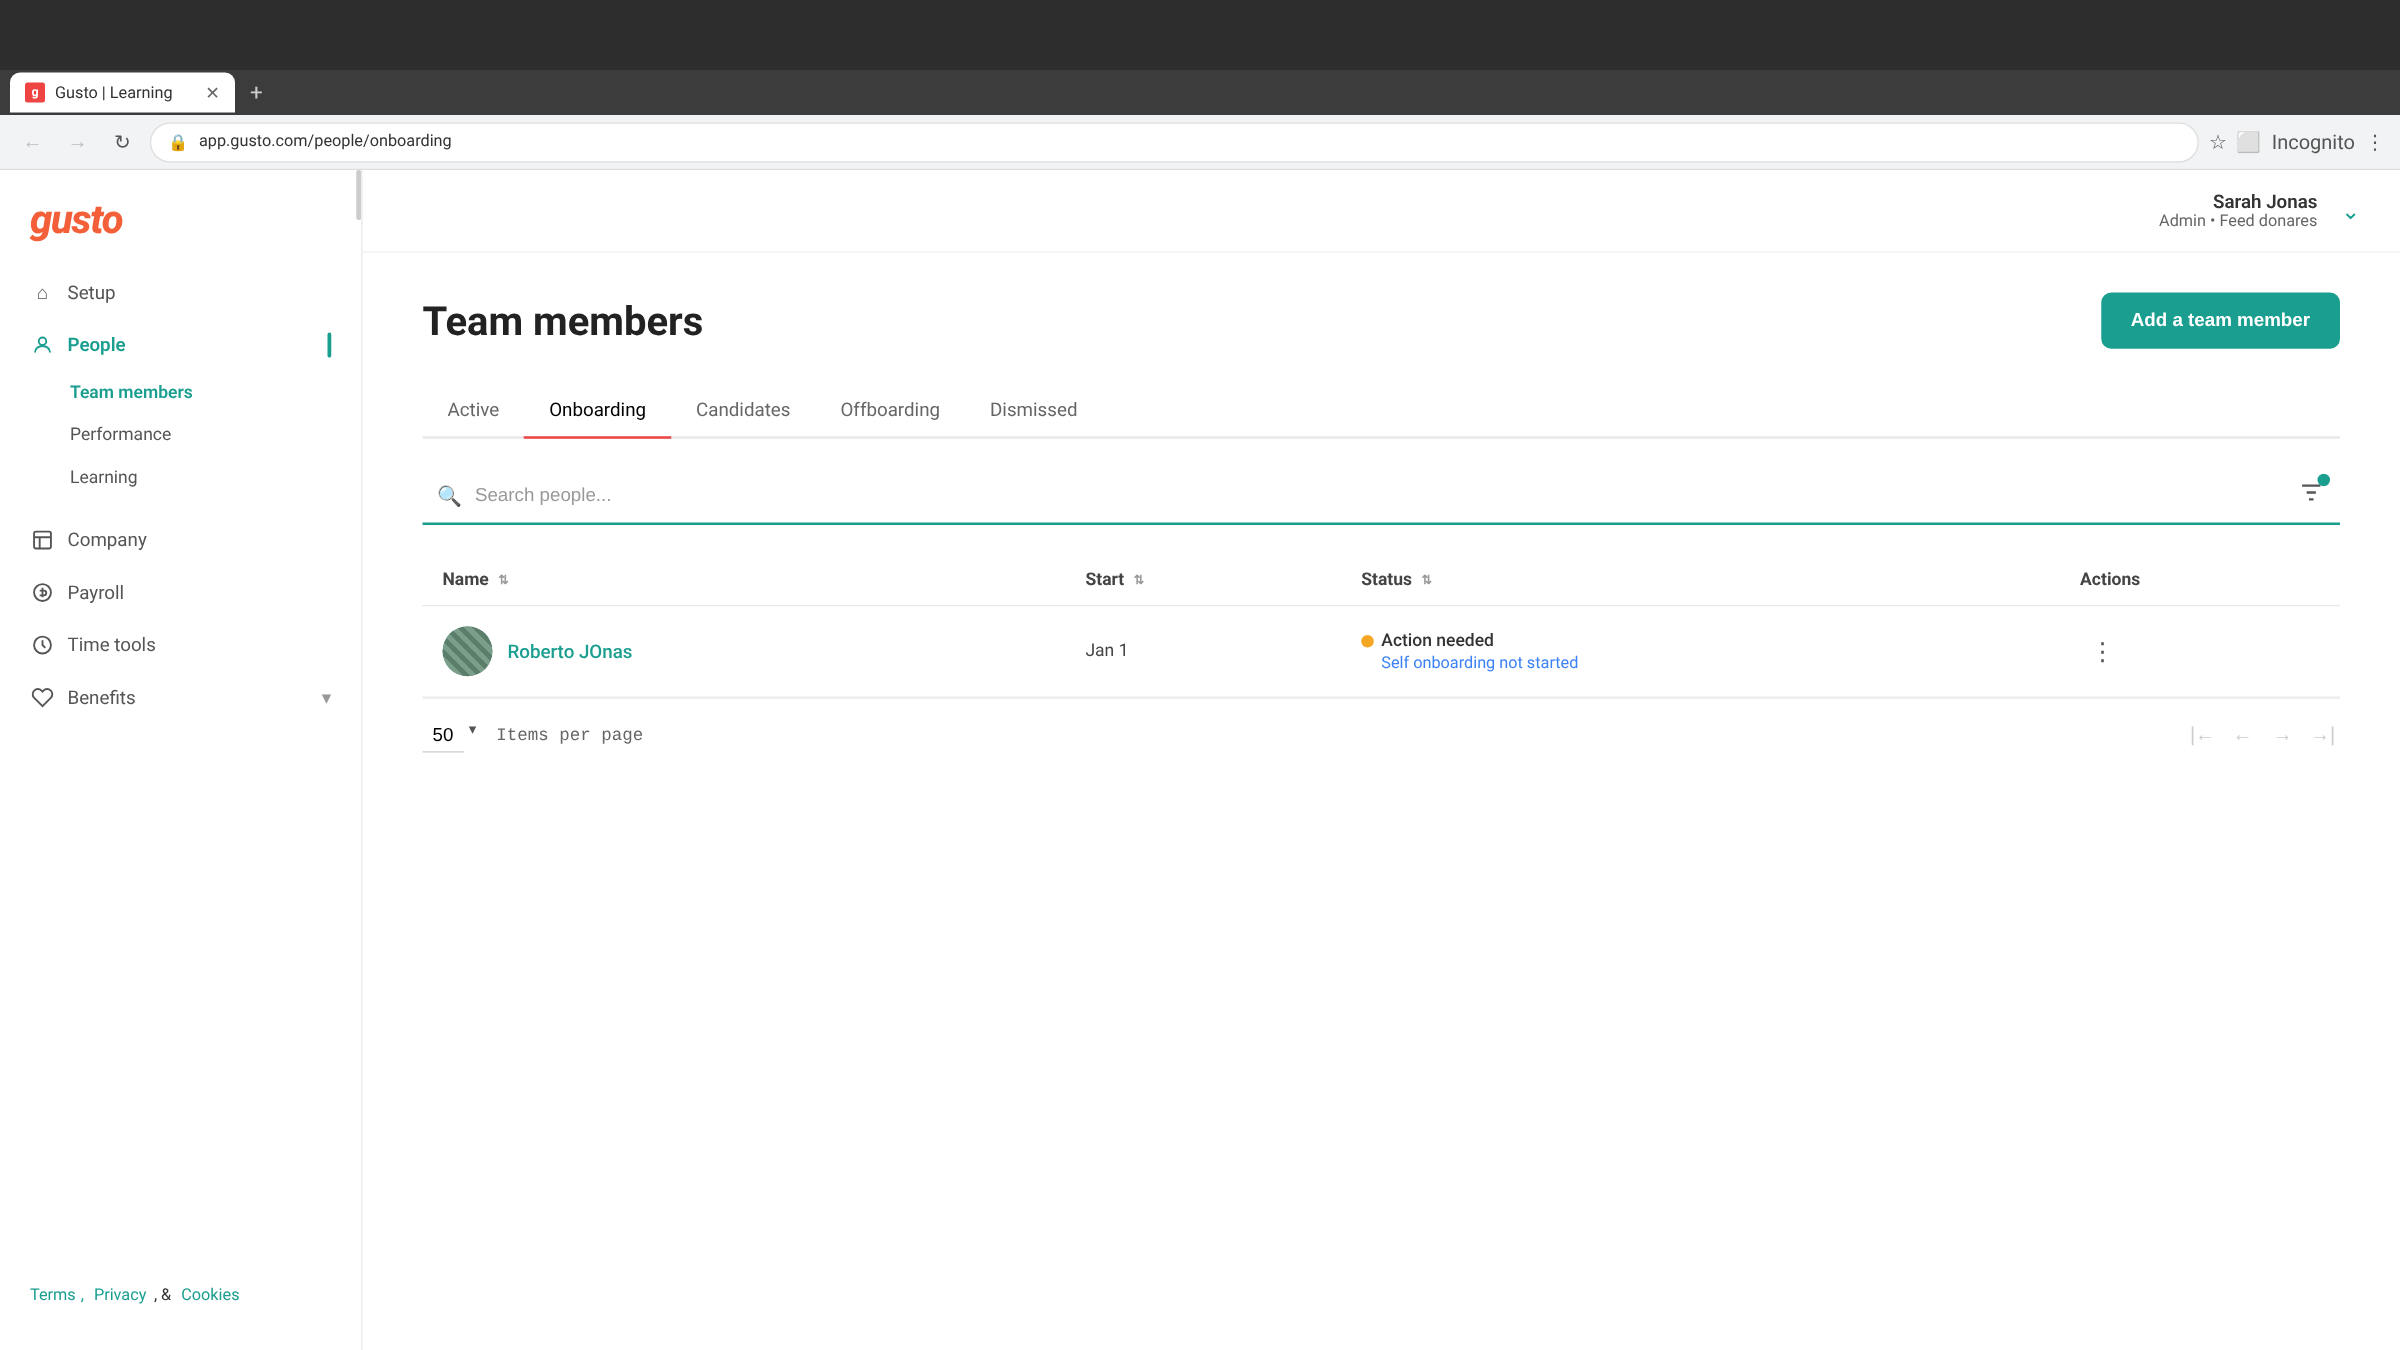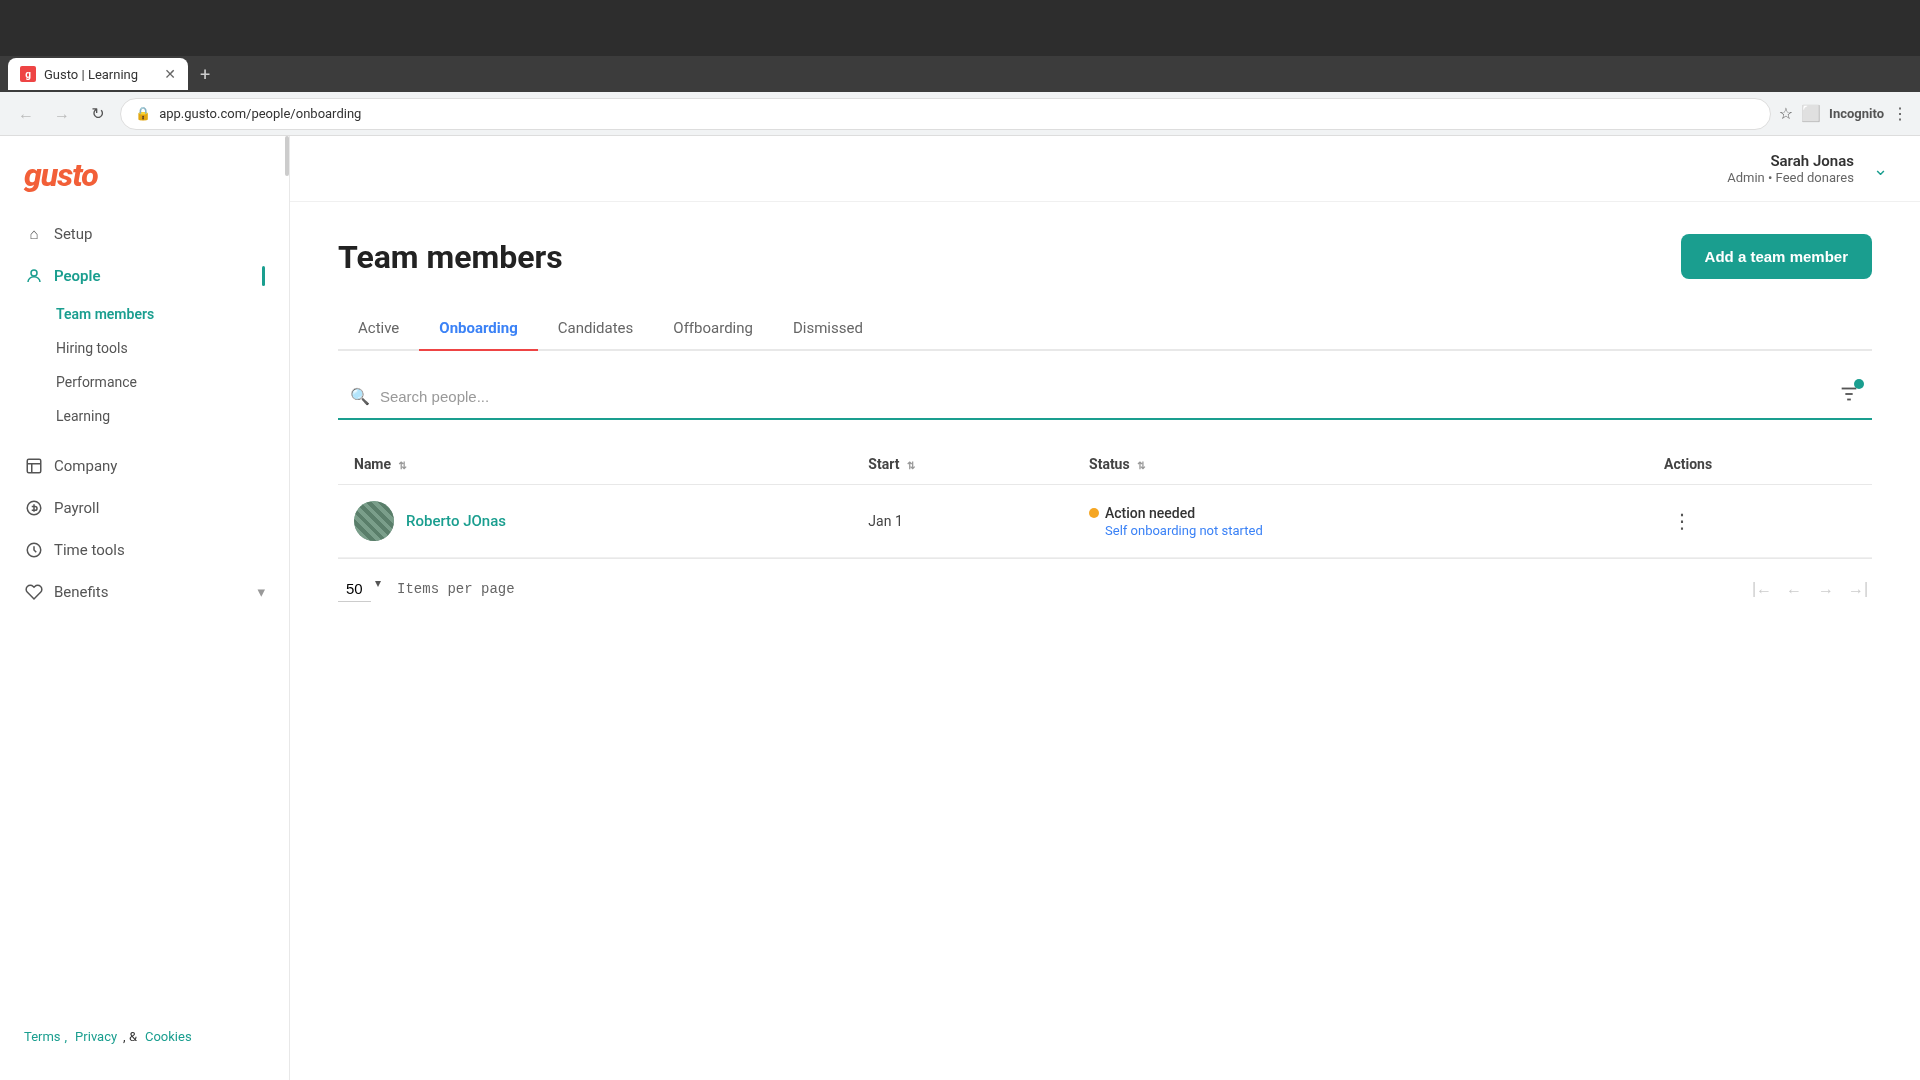--- a/index.html
+++ b/index.html
@@ -51,21 +51,21 @@
 
     .content { flex: 1; padding: 32px 48px; overflow-y: auto; }
 
     .page-header { display: flex; align-items: center; justify-content: space-between; margin-bottom: 28px; }
     .page-title { font-size: 32px; font-weight: 700; color: #222; }
     .add-btn { background: #1a9e8f; color: #fff; border: none; border-radius: 8px; padding: 14px 24px; font-size: 15px; font-weight: 600; cursor: pointer; white-space: nowrap; }
 
     
     .tabs { display: flex; gap: 0; border-bottom: 2px solid #e8e8e8; margin-bottom: 24px; }
     .tab { padding: 12px 20px; font-size: 15px; color: #666; cursor: pointer; border-bottom: 2px solid transparent; margin-bottom: -2px; }
-    .tab.active { color: #3b82f6; border-bottom-color: #e44; font-weight: 700; }
+    .tab.active { color: #000000; border-bottom-color: #e44; font-weight: 400; }
 
     
     .search-bar { display: flex; align-items: center; border-bottom: 2px solid #1a9e8f; padding: 8px 12px; gap: 10px; margin-bottom: 24px; position: relative; }
     .search-input { border: none; outline: none; font-size: 15px; color: #333; width: 100%; background: transparent; }
     .search-input::placeholder { color: #999; }
     .filter-btn { margin-left: auto; display: flex; align-items: center; cursor: pointer; position: relative; }
     .filter-icon { font-size: 20px; color: #555; }
     .filter-dot { position: absolute; top: -4px; right: -4px; width: 10px; height: 10px; background: #1a9e8f; border-radius: 50%; }
 
     
@@ -115,21 +115,21 @@
   <button class="nav-btn disabled">←</button>
   <button class="nav-btn disabled">→</button>
   <button class="nav-btn">↻</button>
   <div class="url-bar">
     <span style="color:#555; font-size:13px;">🔒</span>
     <span>app.gusto.com/people/onboarding</span>
   </div>
   <div class="nav-actions">
     <span style="cursor:pointer;">☆</span>
     <span style="cursor:pointer;">⬜</span>
-    <span style="cursor:pointer; font-size:13px;font-weight:bold;">Incognito</span>
+    <span style="cursor:pointer; font-size:16px;">Incognito</span>
     <span style="cursor:pointer;">⋮</span>
   </div>
 </div>
 
 <div class="app">
 
   <div class="sidebar">
     <div class="sidebar-scroll-thumb"></div>
     <div class="sidebar-header">
       <div class="gusto-logo">gusto</div>
@@ -145,23 +145,20 @@
               <circle cx="12" cy="8" r="4"></circle>
               <path d="M4 20c0-4 3.6-7 8-7s8 3 8 7"></path>
             </svg>
         </span>
         <span>People</span>
       <div style="width: 3px; height: 20px; background: rgb(26, 158, 143); border-radius: 2px; margin-left: auto;"></div>
         </div>
 
       <div class="sub-nav-item active">
         <span>Team members</span>
-      </div>
-      <div class="sub-nav-item">
-        <span>Hiring tools</span>
       </div>
       <div class="sub-nav-item">
         <span>Performance</span>
       </div>
       <div class="sub-nav-item">
         <span>Learning</span>
       </div>
       <div class="nav-item" style="margin-top:12px;">
         <span class="nav-icon">
           <svg width="18" height="18" viewBox="0 0 24 24" fill="none" stroke="currentColor" stroke-width="2">

